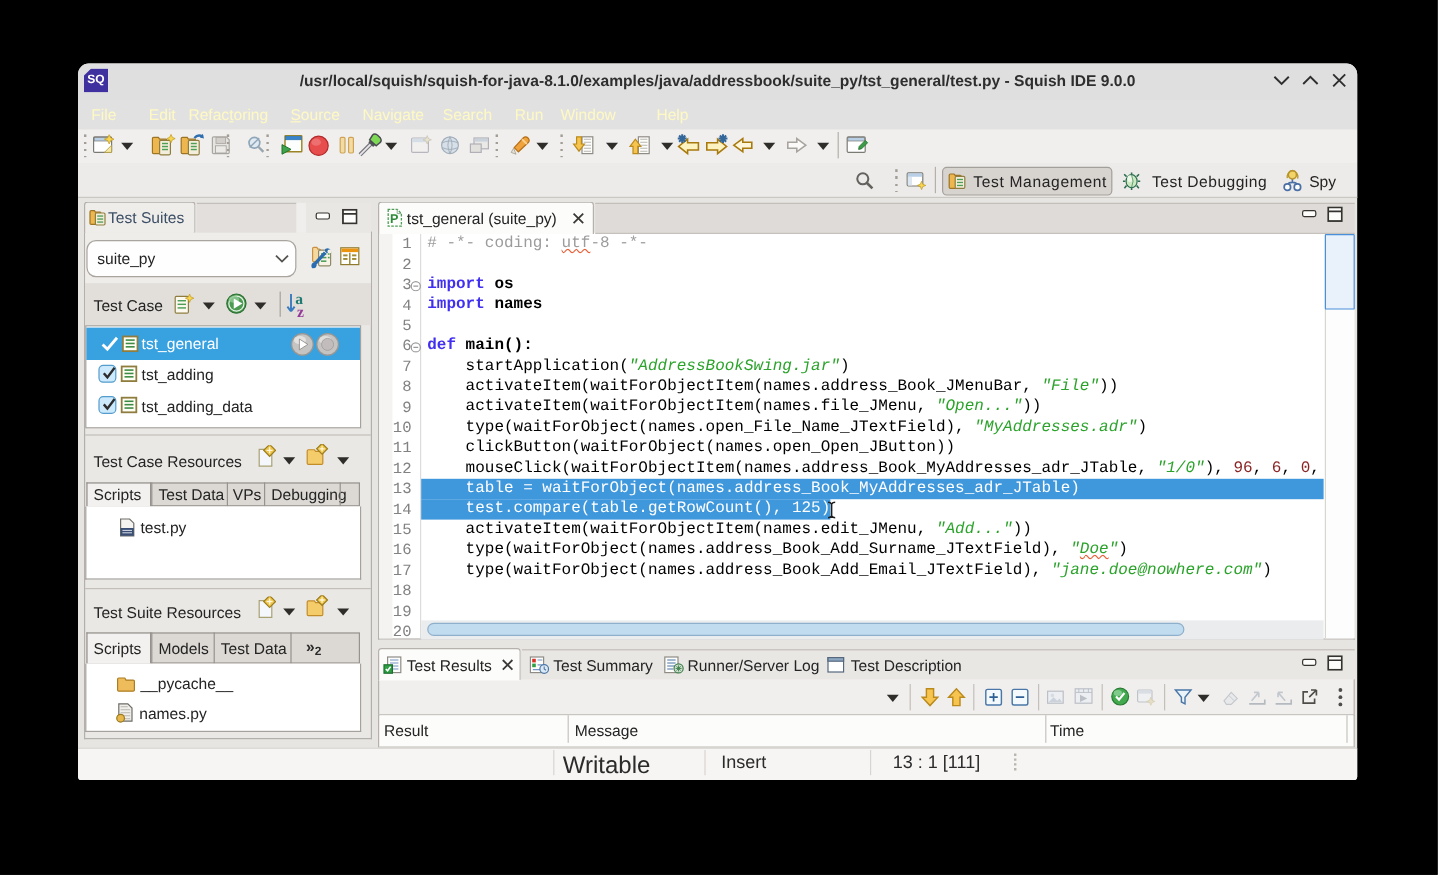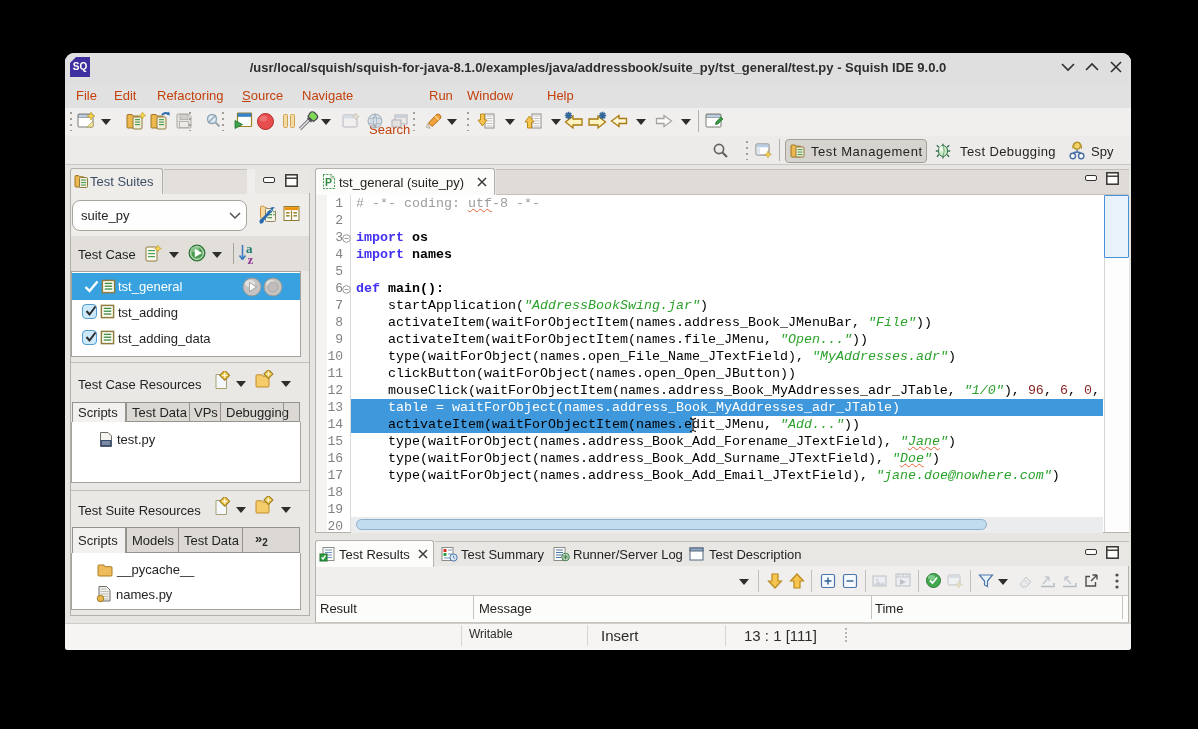--- a/index.html
+++ b/index.html
@@ -1,20 +1,20 @@
 <!DOCTYPE html>
 <html><head>
 <meta charset="utf-8">
 <style>
 * { margin:0; padding:0; box-sizing:border-box; }
 html,body { width:1198px; height:729px; background:#000; overflow:hidden;
   font-family:"Liberation Sans", sans-serif; }
 .abs { position:absolute; }
 .t13 { font-size:13px; color:#242424; white-space:nowrap; }
-.t13b { font-size:13px; color:#c2410c; white-space:nowrap; }
+.t13b { font-size:13px; color:#fef9c3; white-space:nowrap; }
 .sepd { position:absolute; width:2px; background-image:repeating-linear-gradient(to bottom,#a29e96 0px,#a29e96 2px,rgba(0,0,0,0) 2px,rgba(0,0,0,0) 6px); }
 .sepv { position:absolute; width:1px; background:#b4b0aa; }
 svg { display:block; position:absolute; }
 .mono { font-family:"Liberation Mono", monospace; font-size:13px; white-space:pre; }
 .cl { font-family:"Liberation Mono", monospace; font-size:13.3333px; white-space:pre; height:17px; line-height:17px; color:#000; }
 .kw { color:#4130f0; }
 .st { color:#2ba32b; }
 .nm { color:#8b2525; }
 .wavy { text-decoration:underline wavy #e8623a 1px; text-underline-offset:1px; }
 .arr { position:absolute; width:0; height:0; border-left:5px solid transparent; border-right:5px solid transparent; border-top:6px solid #2e2d2a; }
@@ -35,25 +35,25 @@
     <path d="M2 2 L8 8 L14 2" stroke="#2f2f2f" stroke-width="1.6" fill="none"></path>
   </svg>
 <svg style="left:1084px;top:62px;" width="16" height="10" viewBox="0 0 16 10">
     <path d="M2 8 L8 2 L14 8" stroke="#2f2f2f" stroke-width="1.6" fill="none"></path>
   </svg>
 <svg style="left:1109px;top:60px;" width="14" height="14" viewBox="0 0 14 14">
     <path d="M2 2 L12 12 M12 2 L2 12" stroke="#2f2f2f" stroke-width="1.6" fill="none"></path>
   </svg>
 
 <div class="abs t13b" style="left:76px;top:88px;">File</div>
-<div class="abs t13b" style="left:114px;top:88px;">Edit</div>
+<div class="abs t13b" style="left:124px;top:88px;">Edit</div>
 <div class="abs t13b" style="left:157px;top:88px;">Refac<u>t</u>oring</div>
 <div class="abs t13b" style="left:242px;top:88px;"><u>S</u>ource</div>
 <div class="abs t13b" style="left:302px;top:88px;">Navigate</div>
-<div class="abs t13b" style="left:369px;top:88px;margin-top:34px;">Search</div>
+<div class="abs t13b" style="left:369px;top:88px;">Search</div>
 <div class="abs t13b" style="left:429px;top:88px;">Run</div>
 <div class="abs t13b" style="left:467px;top:88px;">Window</div>
 <div class="abs t13b" style="left:547px;top:88px;">Help</div>
 
 <div class="sepd" style="left:70px;top:112px;height:19px;"></div>
 
 <svg style="left:77px;top:112px;" width="19" height="18" viewBox="0 0 19 18">
  <rect x="1" y="2" width="15" height="13" rx="1" fill="#fff" stroke="#7a7a74"></rect>
  <rect x="1.5" y="2.5" width="14" height="3" fill="#b8cfe6" stroke="#7a7a74" stroke-width="0.6"></rect>
  <path d="M10 15 L16 15 L16 9 Z" fill="#f4e9a6" stroke="#b09b40" stroke-width="0.7"></path>
@@ -479,22 +479,22 @@
 <div class="cl"><b><span class="kw">import</span> names</b></div>
 <div class="cl"></div>
 <div class="cl"><b><span class="kw">def</span> main():</b></div>
 <div class="cl">    startApplication(<i class="st">"AddressBookSwing.jar"</i>)</div>
 <div class="cl">    activateItem(waitForObjectItem(names.address_Book_JMenuBar, <i class="st">"File"</i>))</div>
 <div class="cl">    activateItem(waitForObjectItem(names.file_JMenu, <i class="st">"Open..."</i>))</div>
 <div class="cl">    type(waitForObject(names.open_File_Name_JTextField), <i class="st">"MyAddresses.adr"</i>)</div>
 <div class="cl">    clickButton(waitForObject(names.open_Open_JButton))</div>
 <div class="cl">    mouseClick(waitForObjectItem(names.address_Book_MyAddresses_adr_JTable, <i class="st">"1/0"</i>), <span class="nm">96</span>, <span class="nm">6</span>, <span class="nm">0</span>, </div>
 <div class="cl" style="color:#fff;">    table = waitForObject(names.address_Book_MyAddresses_adr_JTable)</div>
+<div class="cl" style="color:#fff;">    test.compare(table.getRowCount(), 125)</div>
 <div class="cl">    activateItem(waitForObjectItem(names.edit_JMenu, <i class="st">"Add..."</i>))</div>
-<div class="cl">    type(waitForObject(names.address_Book_Add_Forename_JTextField), <i class="st">"<span class="wavy">Jane</span>"</i>)</div>
 <div class="cl">    type(waitForObject(names.address_Book_Add_Surname_JTextField), <i class="st">"<span class="wavy">Doe</span>"</i>)</div>
 <div class="cl">    type(waitForObject(names.address_Book_Add_Email_JTextField), <i class="st">"jane.doe@nowhere.com"</i>)</div>
 </div>
 
 <svg style="left:688px;top:417px;" width="10" height="16" viewBox="0 0 10 16">
  <path d="M2 1.5 Q4 1.5 5 3 Q6 1.5 8 1.5 M5 3 L5 13 M2 14.5 Q4 14.5 5 13 Q6 14.5 8 14.5" stroke="#1c1c1c" stroke-width="1.3" fill="none"></path>
 </svg>
 
 <div class="abs" style="left:351px;top:517px;width:752px;height:16px;background:#eaecee;"></div>
 <div class="abs" style="left:356px;top:519px;width:631px;height:11px;background:#c2dcef;border:1px solid #8fb0cc;border-radius:5.5px;"></div>
@@ -619,16 +619,16 @@
 <div class="abs" style="left:473px;top:596px;width:1px;height:23px;background:#c6c3be;"></div>
 <div class="abs t13" style="left:479px;top:601px;">Message</div>
 <div class="abs" style="left:871px;top:596px;width:1px;height:23px;background:#c6c3be;"></div>
 <div class="abs t13" style="left:875px;top:601px;">Time</div>
 <div class="abs" style="left:1122px;top:596px;width:1px;height:23px;background:#c6c3be;"></div>
 
 <div class="abs" style="left:65px;top:623px;width:1066px;height:27px;background:#f6f5f3;border-top:1px solid #cfccc7;border-radius:0 0 3px 3px;"></div>
 <div class="abs" style="left:461px;top:625px;width:1px;height:21px;background:#d8d5d1;"></div>
 <div class="abs" style="left:587px;top:625px;width:1px;height:21px;background:#d8d5d1;"></div>
 <div class="abs" style="left:725px;top:625px;width:1px;height:21px;background:#d8d5d1;"></div>
-<div class="abs" style="left:469px;top:627px;font-size:12px;color:#2b2b2b;white-space:nowrap;">Writable</div>
+<div class="abs" style="left:469px;top:627px;font-size:20px;color:#2b2b2b;white-space:nowrap;">Writable</div>
 <div class="abs" style="left:601px;top:627px;font-size:15px;color:#2b2b2b;white-space:nowrap;">Insert</div>
 <div class="abs" style="left:744px;top:627px;font-size:15px;color:#2b2b2b;white-space:nowrap;">13 : 1 [111]</div>
 <div class="abs" style="left:845px;top:628px;width:0;height:14px;border-left:2px dotted #b9b5b0;"></div>
 
 </body></html>

